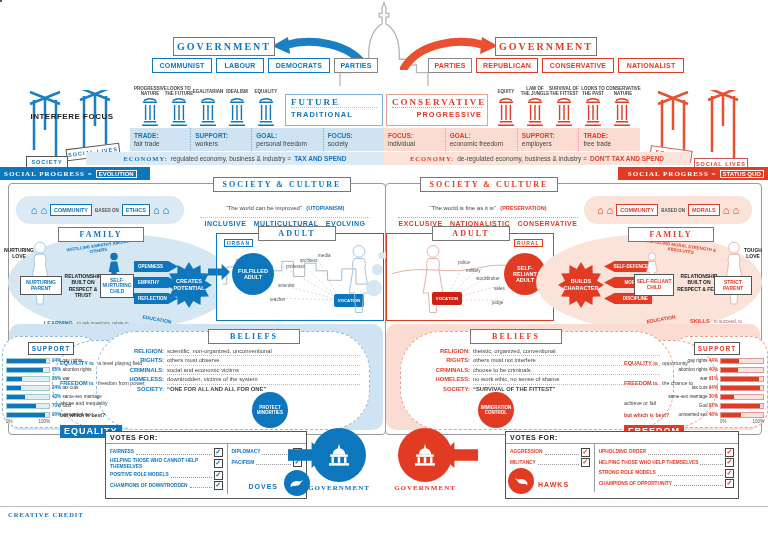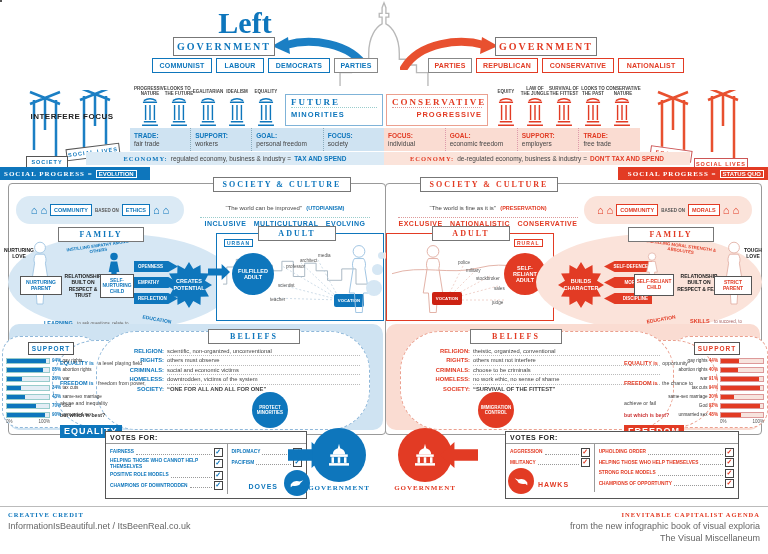--- a/index.html
+++ b/index.html
@@ -88,21 +88,20 @@
         <rect x="16" y="10.8" width="2" height="4.5"></rect>
         <rect x="4" y="15.5" width="16" height="2"></rect>
       </symbol>
     </defs>
   </svg>
 
   <svg class="abs" style="left:324px;top:0;width:120px;height:86px" viewBox="0 0 120 90">
     <path fill="none" stroke="#b8b8b8" stroke-width="1.4" d="M14 90 V76 H26 V68 H36 V62 H44 V56 C44 38 52 28 58 25 V18 H55 V14 H58 V8 L60 3 L62 8 V14 H65 V18 H62 V25 C68 28 76 38 76 56 V62 H84 V68 H94 V76 H106 V90"></path>
   </svg>
 
-  <div class="abs serif blue" style="left:185px;top:6px;width:120px;text-align:center;font-size:30px;font-weight:bold;">Left</div>
 
   <div class="abs banner blue" style="left:173px;top:37px;width:100px;height:17px;font-size:10px;">GOVERNMENT</div>
   <div class="abs banner red" style="left:495px;top:37px;width:100px;height:17px;font-size:10px;">GOVERNMENT</div>
   <svg class="abs" style="left:270px;top:30px;width:100px;height:40px" viewBox="0 0 100 40">
     <path d="M96 38 C80 12 40 8 16 15" fill="none" stroke="#1b7fc4" stroke-width="8" stroke-linecap="round"></path>
     <path d="M18 7 L2 16 L20 24 Z" fill="#1b7fc4"></path>
   </svg>
   <svg class="abs" style="left:400px;top:30px;width:100px;height:40px" viewBox="0 0 100 40">
     <path d="M4 38 C20 12 60 8 84 15" fill="none" stroke="#e8502f" stroke-width="8" stroke-linecap="round"></path>
     <path d="M82 7 L98 16 L80 24 Z" fill="#e8502f"></path>
@@ -160,21 +159,21 @@
     </svg>
   <svg class="abs" style="left:583px;top:97px;width:20px;height:30px;color:#e23b24">
       <use href="#pillar"></use>
     </svg>
   <svg class="abs" style="left:612px;top:97px;width:20px;height:30px;color:#e23b24">
       <use href="#pillar"></use>
     </svg>
 
   <div class="abs" style="left:285px;top:94px;width:98px;height:32px;border:1px solid #7fb3d8;background:#fff;padding:2px 5px;box-sizing:border-box;">
     <div class="serif blue" style="font-size:9px;font-weight:bold;letter-spacing:2px;border-bottom:1px dotted #9cc;">FUTURE</div>
-    <div class="blue" style="font-size:7.5px;font-weight:bold;letter-spacing:1px;margin-top:2px;">MINORITIES</div>
+    <div class="blue" style="font-size:7.5px;font-weight:bold;letter-spacing:1px;margin-top:2px;">TRADITIONAL</div>
   </div>
   <div class="abs" style="left:386px;top:94px;width:102px;height:32px;border:1px solid #eba08f;background:#fff;padding:2px 5px;box-sizing:border-box;text-align:right;">
     <div class="serif red" style="font-size:9px;font-weight:bold;letter-spacing:2px;border-bottom:1px dotted #d99;">CONSERVATIVE</div>
     <div class="red" style="font-size:7.5px;font-weight:bold;letter-spacing:1px;margin-top:2px;">PROGRESSIVE</div>
   </div>
 
   <svg class="abs" style="left:22px;top:90px;width:100px;height:72px" viewBox="0 0 100 72">
     <path d="M8 14 L38 2 M8 2 L38 14 M12 10 V60 M34 10 V66 M23 9 V40" stroke="#1b7fc4" stroke-width="2.5" fill="none"></path>
     <path d="M58 10 L88 -2 M58 -2 L88 10 M62 6 V68 M84 6 V62 M73 5 V36" stroke="#1b7fc4" stroke-width="2.5" fill="none"></path>
   </svg>
@@ -684,21 +683,15 @@
           <span class="lead"></span>
             <span class="cb red">✓</span>
         </div>
       </div>
     </div>
   </div>
 
   <div class="abs" style="left:0;top:506px;width:768px;border-top:1px solid #bbb;"></div>
   <div class="abs" style="left:8px;top:511px;width:380px;line-height:1.35;">
     <div class="blue serif" style="font-size:6.5px;font-weight:bold;letter-spacing:1px;">CREATIVE CREDIT</div>
-    <div style="font-size:9px;color:#666;">InformationIsBeautiful.net / ItsBeenReal.co.uk</div>
-  </div>
-  <div class="abs" style="left:380px;top:511px;width:380px;text-align:right;line-height:1.35;">
-    <div class="red serif" style="font-size:6.5px;font-weight:bold;letter-spacing:1px;">INEVITABLE CAPITALIST AGENDA</div>
-    <div style="font-size:9px;color:#666;">from the new infographic book of visual exploria</div>
-    <div style="font-size:9px;color:#666;">The Visual Miscellaneum</div>
   </div>
 
 </div>
 
 </body></html>

